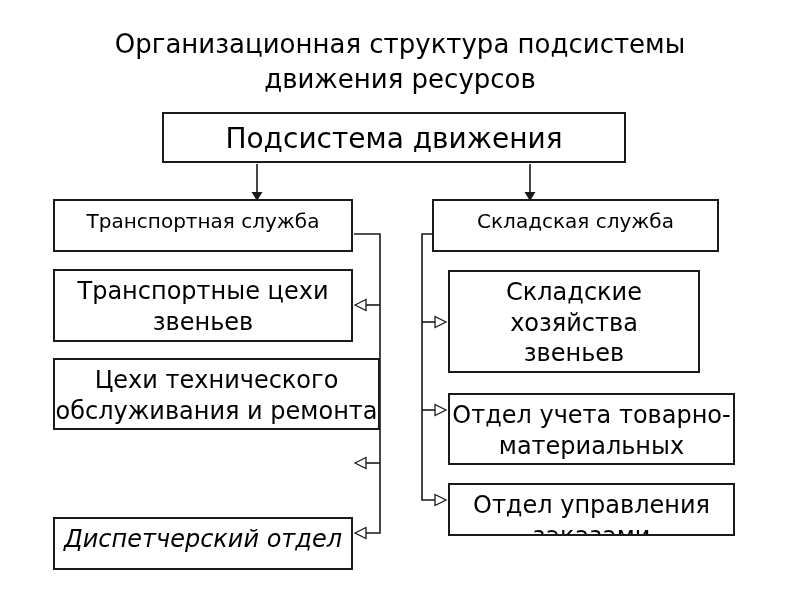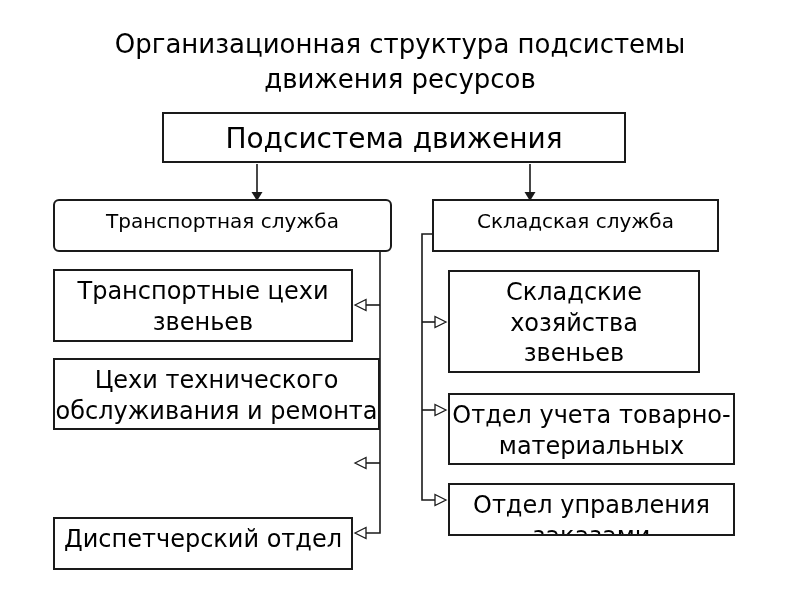--- a/index.html
+++ b/index.html
@@ -97,31 +97,31 @@
       <line x1="422" y1="322" x2="436" y2="322"></line>
       <line x1="422" y1="410" x2="436" y2="410"></line>
       <polygon class="hollow-head" points="446,322 435,316.5 435,327.5"></polygon>
       <polygon class="hollow-head" points="446,410 435,404.5 435,415.5"></polygon>
       <polygon class="hollow-head" points="446,500 435,494.5 435,505.5"></polygon>
     </g>
   </svg>
 
   <div class="box lvl1" style="left:162px;top:112px;width:464px;height:51px;">Подсистема движения ресурсов</div>
 
-  <div class="box lvl2" style="left:53px;top:199px;width:339px;height:53px;border-radius:6px;">Транспортная служба</div>
+  <div class="box lvl2" style="left:53px;top:199px;width:300px;height:53px;">Транспортная служба</div>
 
   <div class="box lvl3" style="left:53px;top:269px;width:300px;height:73px;">Транспортные цехи звеньев
 системы реализации
 продукции и услуг</div>
 
   <div class="box lvl3" style="left:53px;top:358px;width:327px;height:72px;">Цехи технического
 обслуживания и ремонта</div>
 
 
-  <div class="box lvl3" style="left:53px;top:517px;width:300px;height:53px;">Диспетчерский отдел</div>
+  <div class="box lvl3" style="left:53px;top:517px;width:300px;height:53px;font-style:italic;">Диспетчерский отдел</div>
 
   <div class="box lvl2" style="left:432px;top:199px;width:287px;height:53px;">Складская служба</div>
 
   <div class="box lvl3" style="left:448px;top:270px;width:252px;height:103px;">Складские хозяйства
 звеньев
 системы реализации
 продукции и услуг</div>
 
   <div class="box lvl3" style="left:448px;top:393px;width:287px;height:72px;">Отдел учета товарно-
 материальных структура</div>

